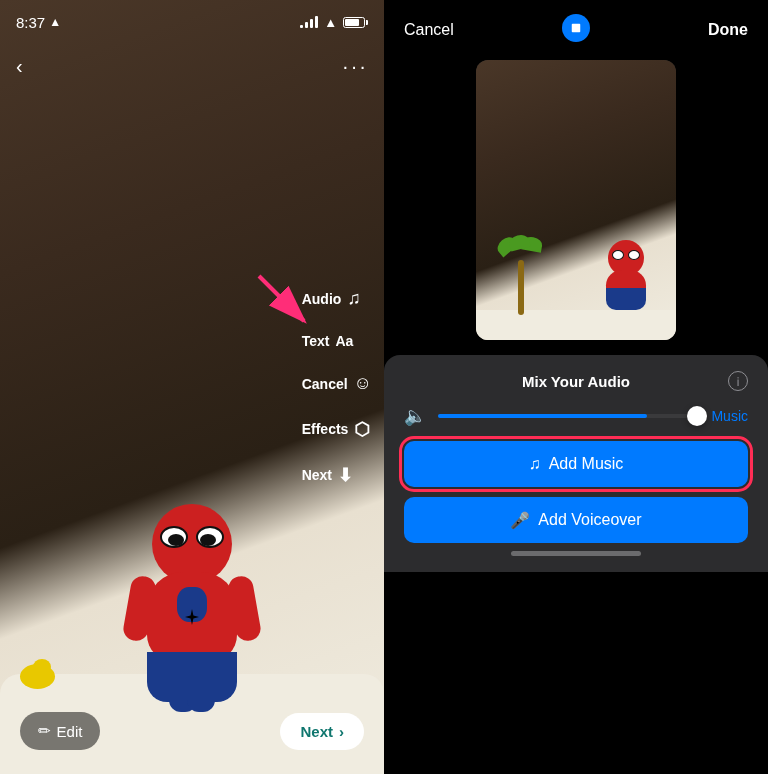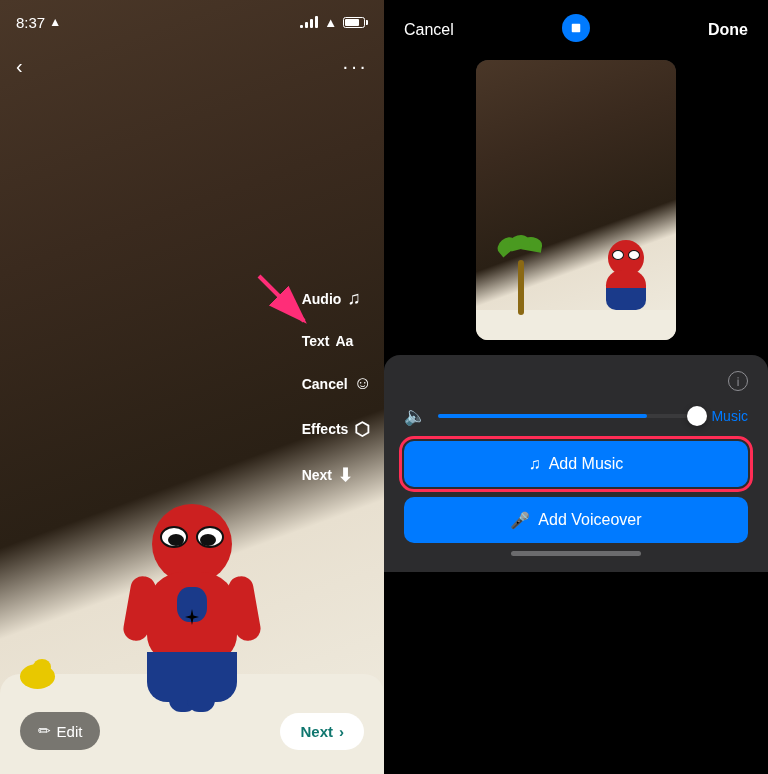--- a/index.html
+++ b/index.html
@@ -791,20 +791,21 @@
         <div class="mini-pants"></div>
       </div>
     </div>
   </div>
 
   <div class="spacer"></div>
 
   <div class="mix-audio-panel">
     <div class="mix-audio-header">
       <div style="width:20px;"></div>
+      <span class="mix-audio-title">Mix Your Audio</span>
       <div class="info-icon">ℹ</div>
     </div>
 
     <div class="volume-row">
       <span class="volume-icon">🔈</span>
       <div class="volume-slider-container">
         <div class="volume-slider-fill"></div>
         <div class="volume-slider-thumb"></div>
       </div>
       <span class="mute-text">Music</span>

